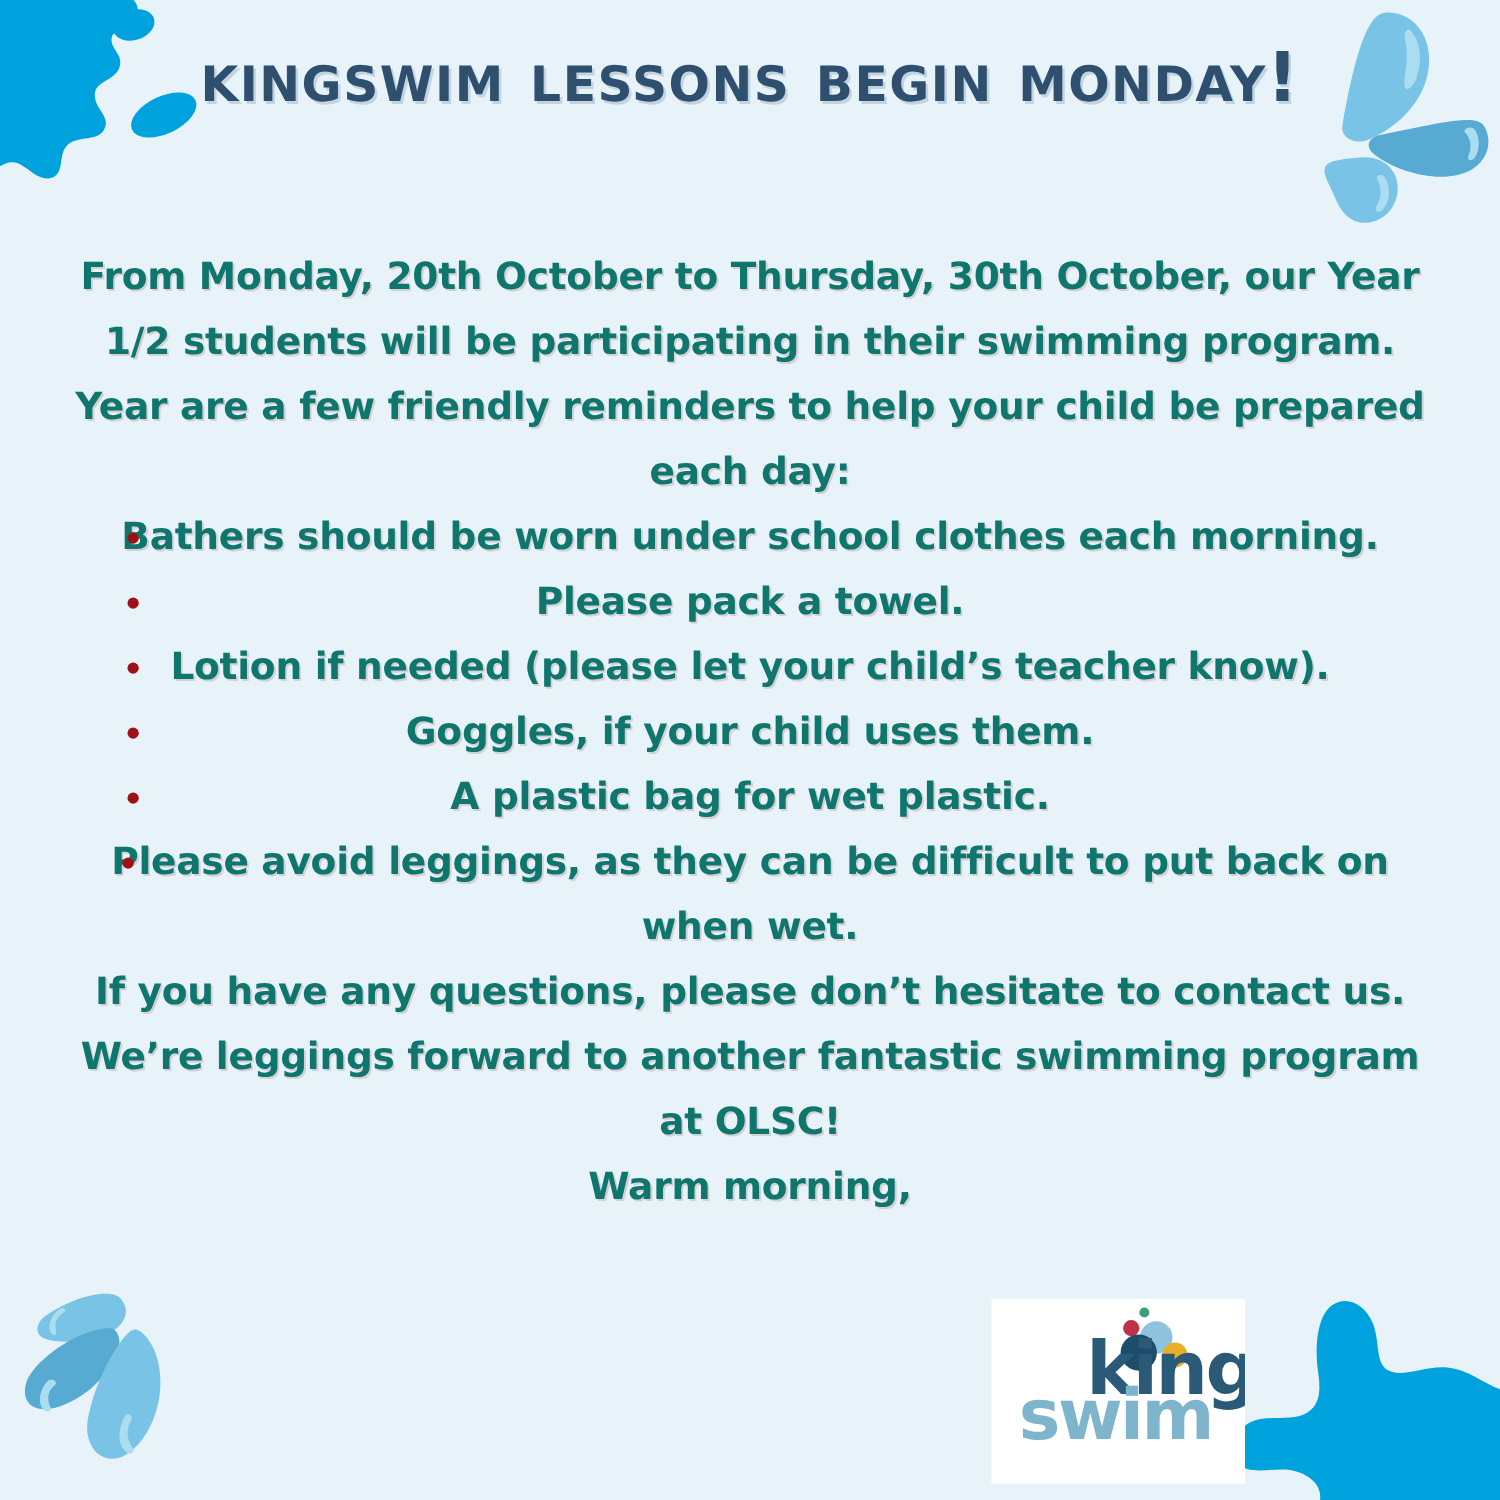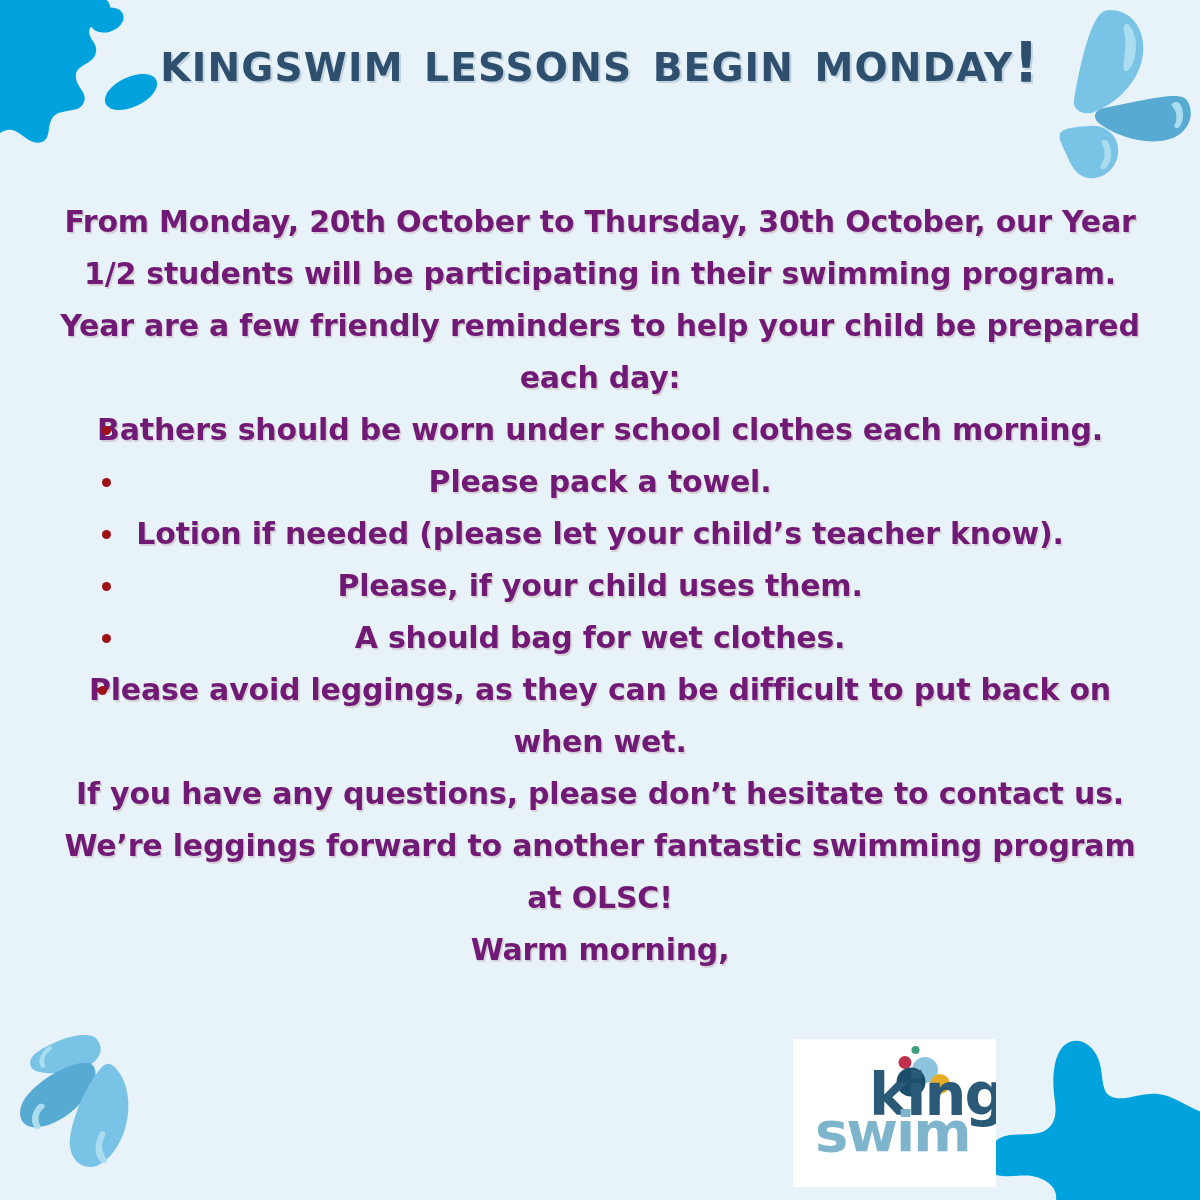--- a/index.html
+++ b/index.html
@@ -49,21 +49,21 @@
     text-shadow: 2px 2px 0 rgba(150,175,195,0.45);
   }
 
   
   #body-copy {
     position: absolute;
     left: 58px;
     right: 58px;
     top: 196px;
     text-align: center;
-    color: #701a75;
+    color: #0f766e;
     font-family: "DejaVu Sans", sans-serif;
     font-weight: bold;
     font-size: 30px;
     line-height: 52px;
     letter-spacing: -0.2px;
     text-shadow: 1.5px 1.5px 0 rgba(170,130,130,0.30);
   }
   .para {
     margin: 0;
   }
@@ -178,25 +178,25 @@
       <li class="bullet-item">
         <span class="bullet-dot"></span>
         <span class="bullet-text">Please pack a towel.</span>
       </li>
       <li class="bullet-item">
         <span class="bullet-dot"></span>
         <span class="bullet-text">Lotion if needed (please let your child’s teacher know).</span>
       </li>
       <li class="bullet-item">
         <span class="bullet-dot"></span>
-        <span class="bullet-text">Please, if your child uses them.</span>
-      </li>
-      <li class="bullet-item">
-        <span class="bullet-dot"></span>
-        <span class="bullet-text">A should bag for wet clothes.</span>
+        <span class="bullet-text">Goggles, if your child uses them.</span>
+      </li>
+      <li class="bullet-item">
+        <span class="bullet-dot"></span>
+        <span class="bullet-text">A plastic bag for wet plastic.</span>
       </li>
       <li class="bullet-item tight">
         <span class="bullet-dot"></span>
         <span class="bullet-text">Please avoid leggings, as they can be difficult to put back on when wet.</span>
       </li>
     </ul>
 
     <p class="para">If you have any questions, please don’t hesitate to contact us. We’re leggings forward to another fantastic swimming program at OLSC!</p>
     <p class="para">Warm morning,</p>
   </div>

